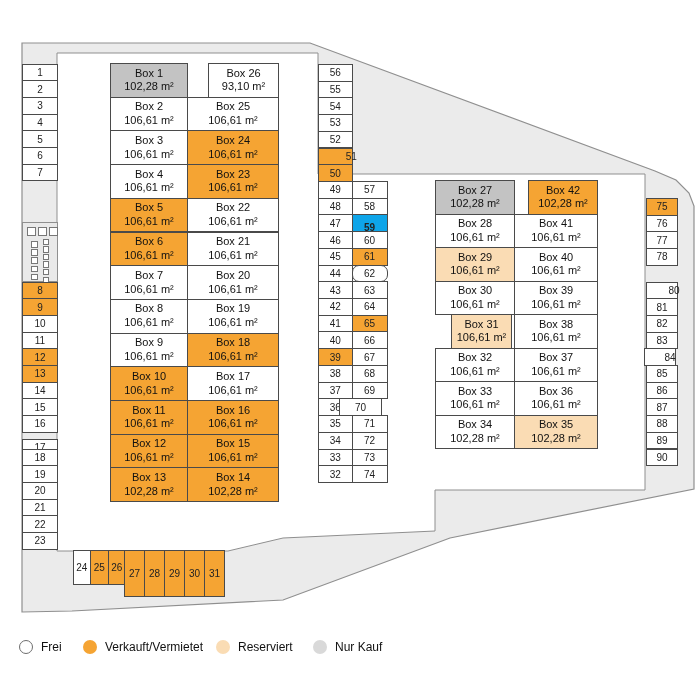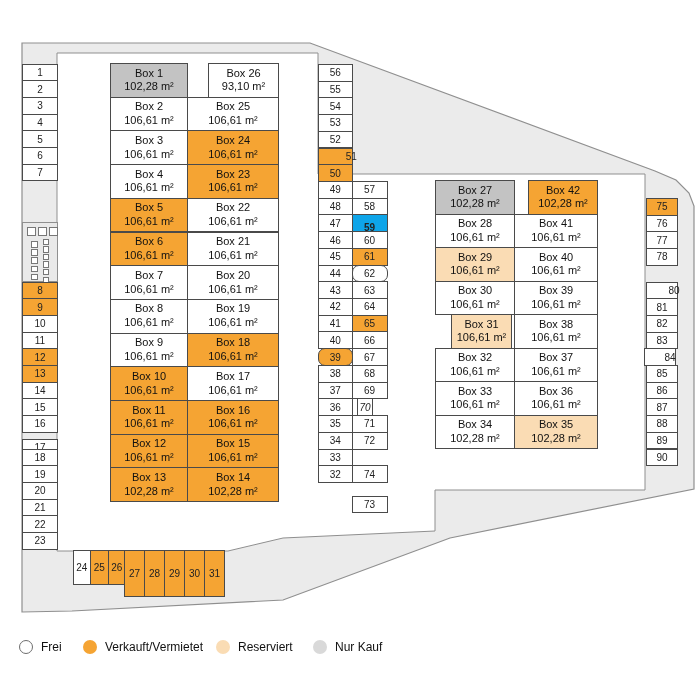--- a/index.html
+++ b/index.html
@@ -100,45 +100,45 @@
     <div class="cell" style="left: 318px; top: 181px; width: 34.5px; height: 17.72px; background: rgb(255, 255, 255);">49</div>
     <div class="cell" style="left: 318px; top: 197.72px; width: 34.5px; height: 17.72px; background: rgb(255, 255, 255);">48</div>
     <div class="cell" style="left: 318px; top: 214.44px; width: 34.5px; height: 17.72px; background: rgb(255, 255, 255);">47</div>
     <div class="cell" style="left: 318px; top: 231.16px; width: 34.5px; height: 17.72px; background: rgb(255, 255, 255);">46</div>
     <div class="cell" style="left: 318px; top: 247.88px; width: 34.5px; height: 17.72px; background: rgb(255, 255, 255);">45</div>
     <div class="cell" style="left: 318px; top: 264.6px; width: 34.5px; height: 17.72px; background: rgb(255, 255, 255);">44</div>
     <div class="cell" style="left: 318px; top: 281.32px; width: 34.5px; height: 17.72px; background: rgb(255, 255, 255);">43</div>
     <div class="cell" style="left: 318px; top: 298.04px; width: 34.5px; height: 17.72px; background: rgb(255, 255, 255);">42</div>
     <div class="cell" style="left: 318px; top: 314.76px; width: 34.5px; height: 17.72px; background: rgb(255, 255, 255);">41</div>
     <div class="cell" style="left: 318px; top: 331.48px; width: 34.5px; height: 17.72px; background: rgb(255, 255, 255);">40</div>
-    <div class="cell" style="left: 318px; top: 348.2px; width: 34.5px; height: 17.72px; background: rgb(245, 164, 51); border-radius: 7px;">39</div>
+    <div class="cell" style="left: 318px; top: 348.2px; width: 34.5px; height: 17.72px; background: rgb(245, 164, 51);">39</div>
     <div class="cell" style="left: 318px; top: 364.92px; width: 34.5px; height: 17.72px; background: rgb(255, 255, 255);">38</div>
     <div class="cell" style="left: 318px; top: 381.64px; width: 34.5px; height: 17.72px; background: rgb(255, 255, 255);">37</div>
     <div class="cell" style="left: 318px; top: 398.36px; width: 34.5px; height: 17.72px; background: rgb(255, 255, 255);">36</div>
     <div class="cell" style="left: 318px; top: 415.08px; width: 34.5px; height: 17.72px; background: rgb(255, 255, 255);">35</div>
     <div class="cell" style="left: 318px; top: 431.8px; width: 34.5px; height: 17.72px; background: rgb(255, 255, 255);">34</div>
     <div class="cell" style="left: 318px; top: 448.52px; width: 34.5px; height: 17.72px; background: rgb(255, 255, 255);">33</div>
     <div class="cell" style="left: 318px; top: 465.24px; width: 34.5px; height: 17.72px; background: rgb(255, 255, 255);">32</div>
     <div class="cell" style="left: 351.5px; top: 181px; width: 36px; height: 17.72px; background: rgb(255, 255, 255);">57</div>
     <div class="cell" style="left: 351.5px; top: 197.72px; width: 36px; height: 17.72px; background: rgb(255, 255, 255);">58</div>
     <div class="cell" style="left: 351.5px; top: 214.44px; width: 36px; height: 27px; background: #0ea5e9; font-weight: bold;">59</div>
     <div class="cell" style="left: 351.5px; top: 231.16px; width: 36px; height: 17.72px; background: rgb(255, 255, 255);">60</div>
     <div class="cell" style="left: 351.5px; top: 247.88px; width: 36px; height: 17.72px; background: rgb(245, 164, 51);">61</div>
     <div class="cell" style="left: 351.5px; top: 264.6px; width: 36px; height: 17.72px; background: rgb(255, 255, 255); border-radius: 7px;">62</div>
     <div class="cell" style="left: 351.5px; top: 281.32px; width: 36px; height: 17.72px; background: rgb(255, 255, 255);">63</div>
     <div class="cell" style="left: 351.5px; top: 298.04px; width: 36px; height: 17.72px; background: rgb(255, 255, 255);">64</div>
     <div class="cell" style="left: 351.5px; top: 314.76px; width: 36px; height: 17.72px; background: rgb(245, 164, 51);">65</div>
     <div class="cell" style="left: 351.5px; top: 331.48px; width: 36px; height: 17.72px; background: rgb(255, 255, 255);">66</div>
     <div class="cell" style="left: 351.5px; top: 348.2px; width: 36px; height: 17.72px; background: rgb(255, 255, 255);">67</div>
     <div class="cell" style="left: 351.5px; top: 364.92px; width: 36px; height: 17.72px; background: rgb(255, 255, 255);">68</div>
     <div class="cell" style="left: 351.5px; top: 381.64px; width: 36px; height: 17.72px; background: rgb(255, 255, 255);">69</div>
-    <div class="cell" style="left: 357px; top: 398.36px; width: 16px; height: 17.72px; background: rgb(255, 255, 255); font-style: italic;">70</div>
+    <div class="cell" style="left: 339px; top: 398.36px; width: 43px; height: 17.72px; background: rgb(255, 255, 255);">70</div>
     <div class="cell" style="left: 351.5px; top: 415.08px; width: 36px; height: 17.72px; background: rgb(255, 255, 255);">71</div>
     <div class="cell" style="left: 351.5px; top: 431.8px; width: 36px; height: 17.72px; background: rgb(255, 255, 255);">72</div>
-    <div class="cell" style="left: 351.5px; top: 448.52px; width: 36px; height: 17.72px; background: rgb(255, 255, 255); margin-top: 47px;">73</div>
+    <div class="cell" style="left: 351.5px; top: 448.52px; width: 36px; height: 17.72px; background: rgb(255, 255, 255);">73</div>
     <div class="cell" style="left: 351.5px; top: 465.24px; width: 36px; height: 17.72px; background: rgb(255, 255, 255);">74</div>
     <div class="cell" style="left: 646px; top: 198px; width: 32px; height: 17.7px; background: rgb(245, 164, 51);">75</div>
     <div class="cell" style="left: 646px; top: 214.7px; width: 32px; height: 17.7px; background: rgb(255, 255, 255);">76</div>
     <div class="cell" style="left: 646px; top: 231.4px; width: 32px; height: 17.7px; background: rgb(255, 255, 255);">77</div>
     <div class="cell" style="left: 646px; top: 248.1px; width: 32px; height: 17.7px; background: rgb(255, 255, 255);">78</div>
     <div class="cell" style="left: 646px; top: 264.8px; width: 32px; height: 17.7px; background: rgb(255, 255, 255); margin-top: 21px;">79</div>
     <div class="cell" style="left: 646px; top: 281.5px; width: 32px; height: 17.7px; background: rgb(255, 255, 255); padding-left: 24px;">80</div>
     <div class="cell" style="left: 646px; top: 298.2px; width: 32px; height: 17.7px; background: rgb(255, 255, 255);">81</div>
     <div class="cell" style="left: 646px; top: 314.9px; width: 32px; height: 17.7px; background: rgb(255, 255, 255);">82</div>
     <div class="cell" style="left: 646px; top: 331.6px; width: 32px; height: 17.7px; background: rgb(255, 255, 255);">83</div>

